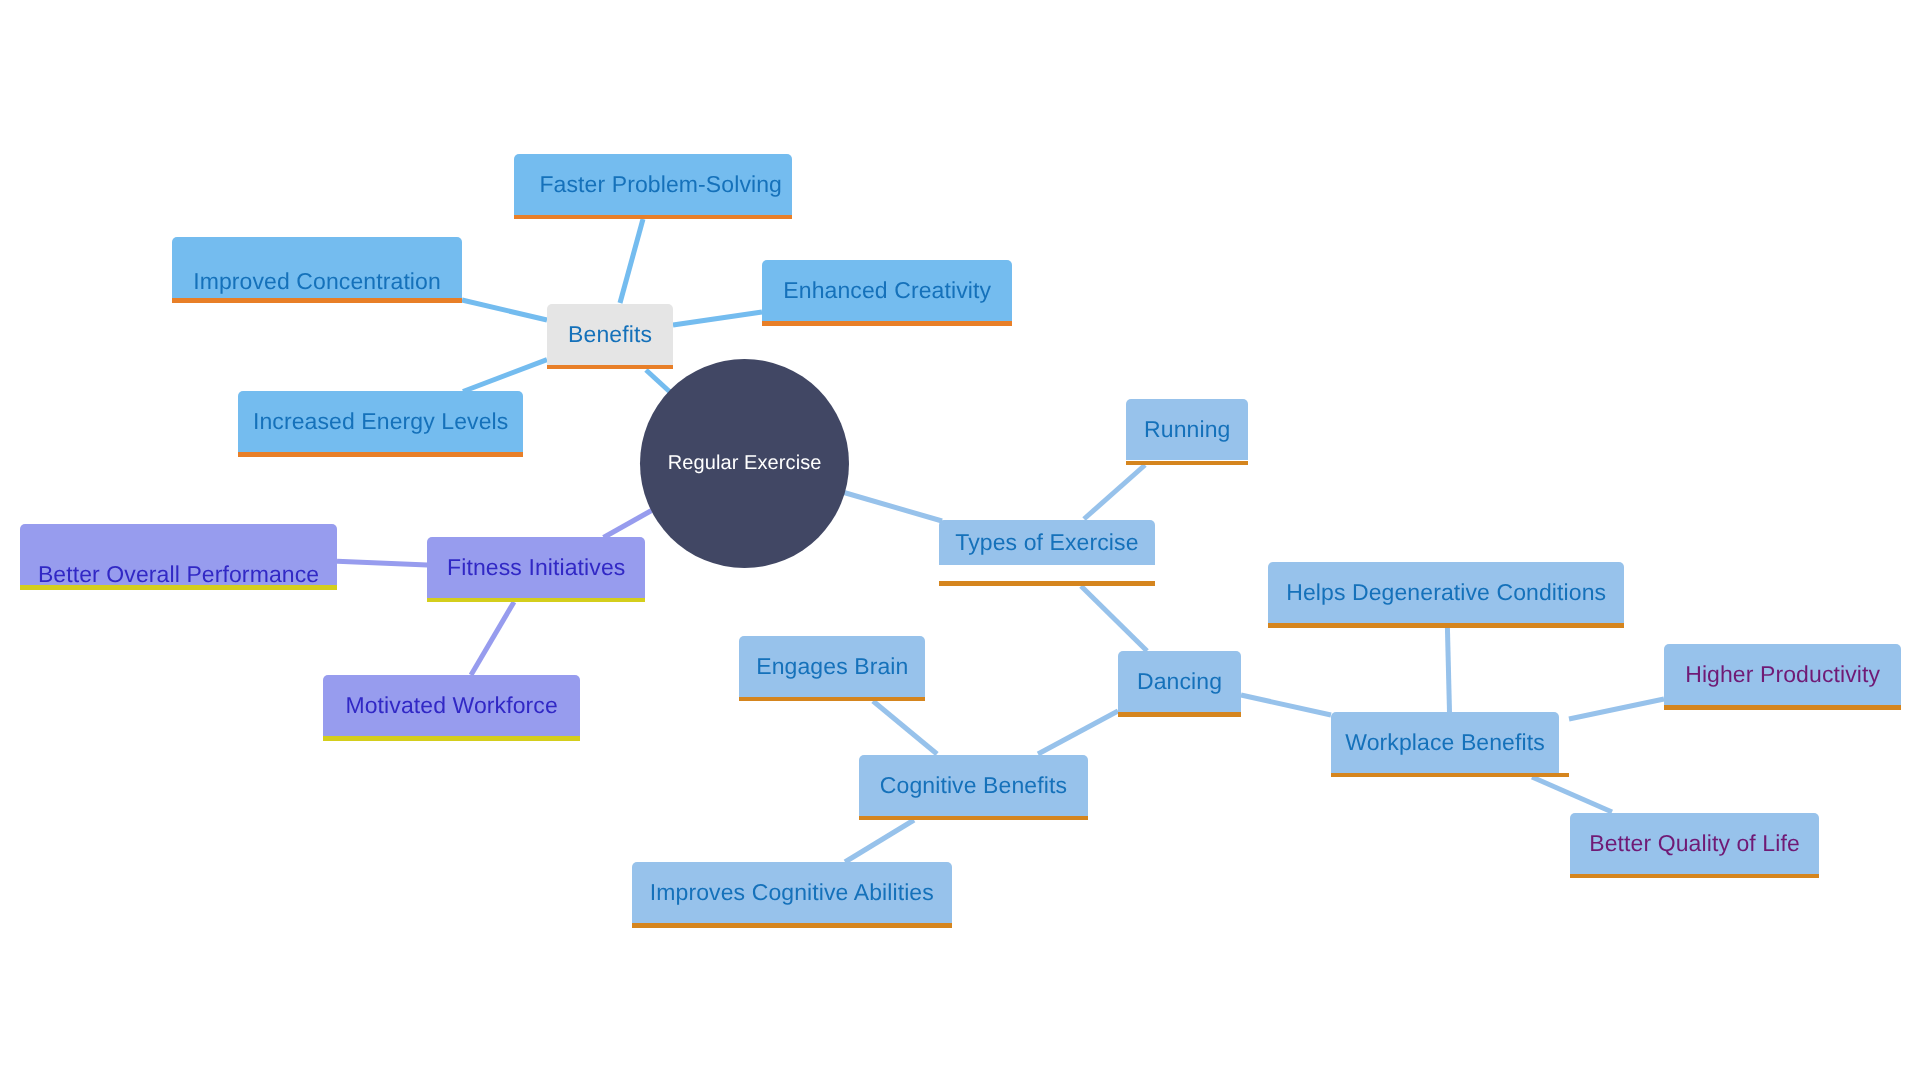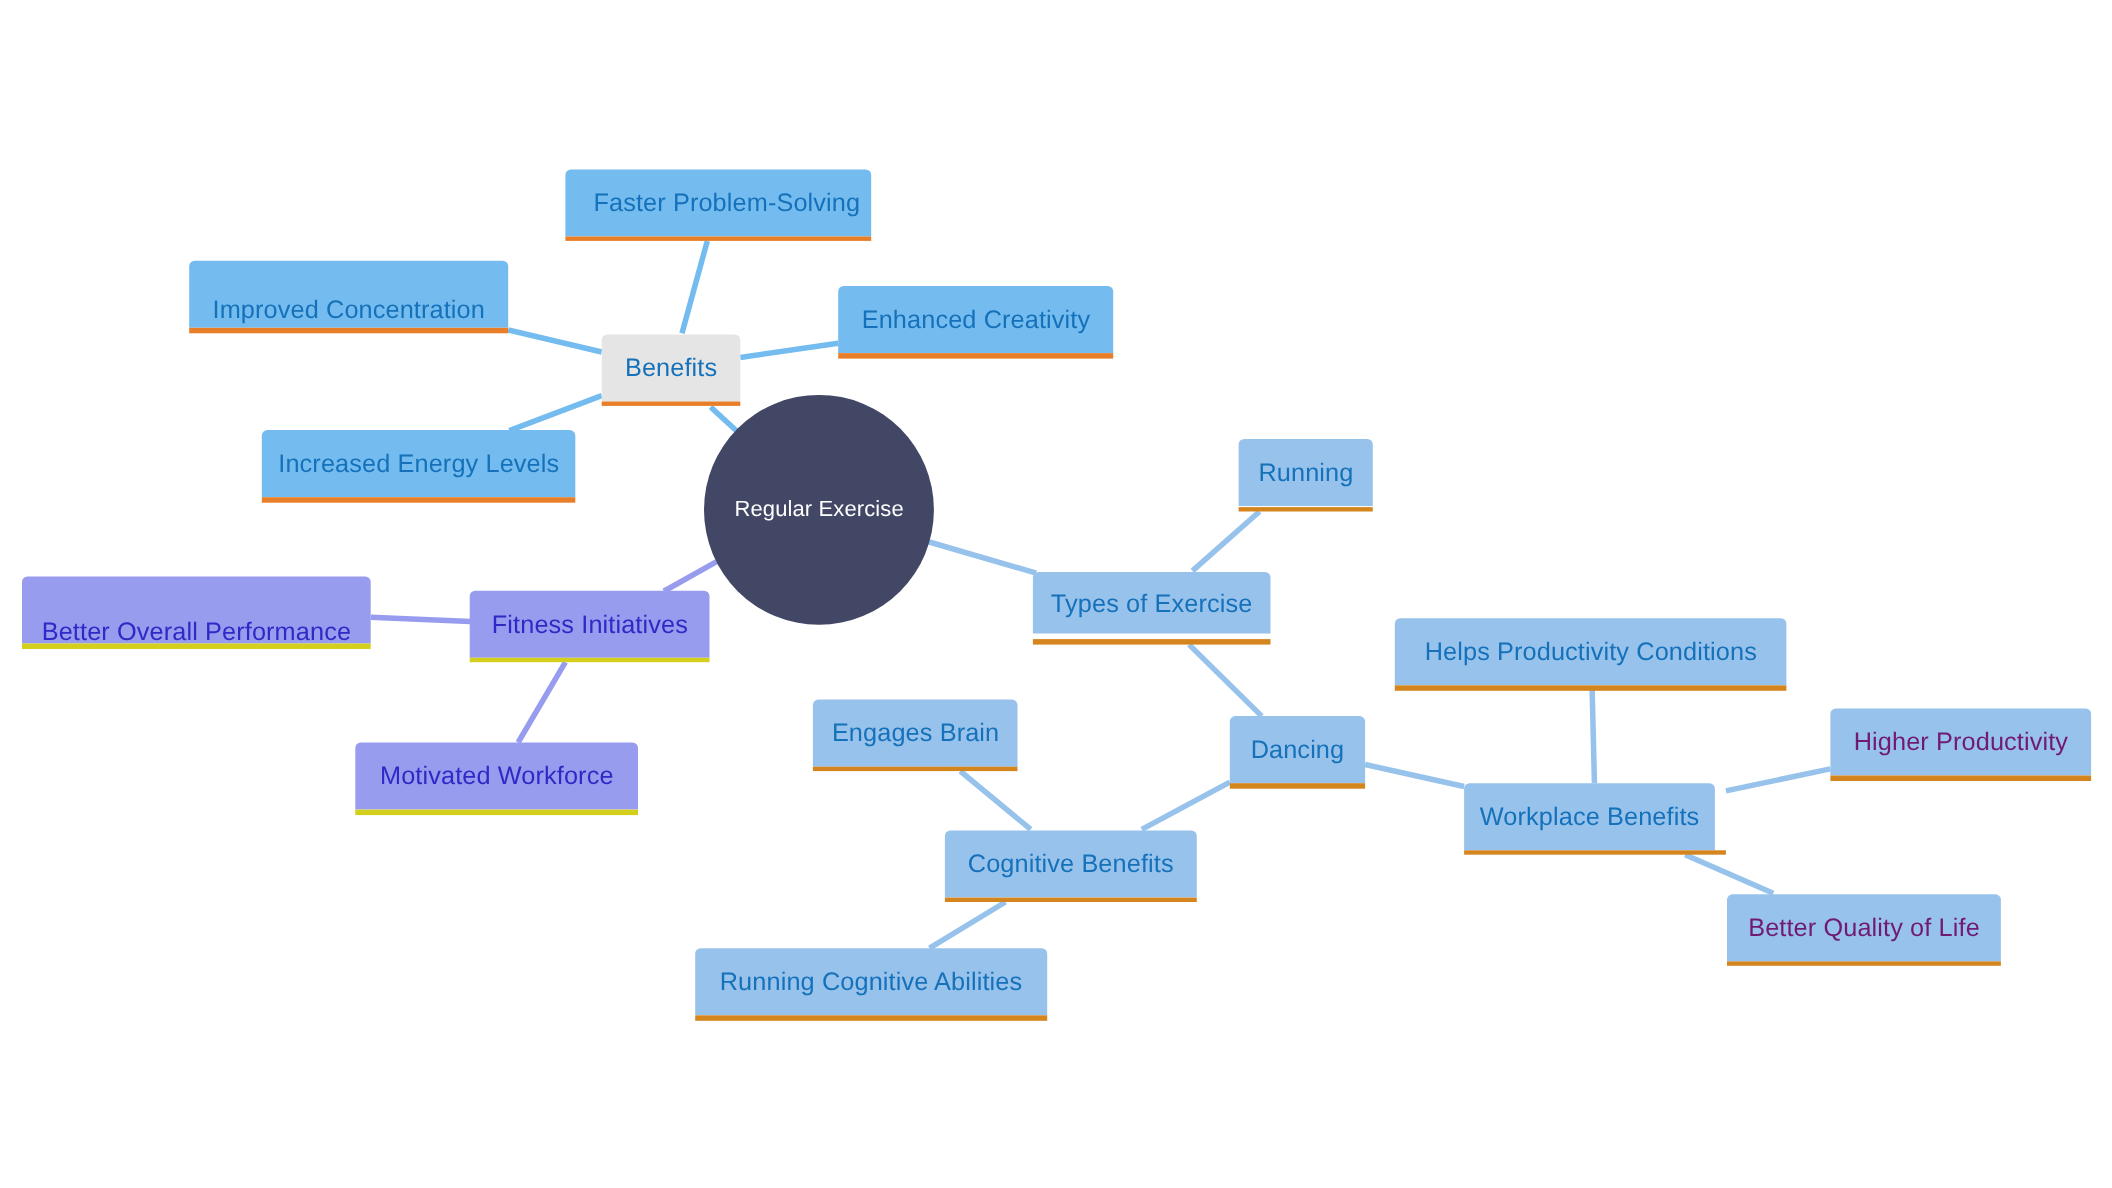--- a/index.html
+++ b/index.html
@@ -68,50 +68,50 @@
   </div>
   <div class="ubar" style="left: 427.2px; top: 597.7px; width: 218px; height: 4.7px; background: rgb(212, 206, 28);"></div>
   <div class="node" style="left: 20px; top: 524.1px; width: 317px; height: 61.1px; background: rgb(151, 156, 238);">
     <span class="lbl" style="color: rgb(49, 40, 197); margin-top: 40px;">Better Overall Performance</span>
   </div>
   <div class="ubar" style="left: 20px; top: 585.2px; width: 317px; height: 4.7px; background: rgb(212, 206, 28);"></div>
   <div class="node" style="left: 323.3px; top: 675.3px; width: 256.6px; height: 61.1px; background: rgb(151, 156, 238);">
     <span class="lbl" style="color: rgb(49, 40, 197);">Motivated Workforce</span>
   </div>
   <div class="ubar" style="left: 323.3px; top: 736.4px; width: 256.6px; height: 4.7px; background: rgb(212, 206, 28);"></div>
-  <div class="node" style="left: 938.8px; top: 520px; width: 216.2px; height: 56px; background: rgb(151, 194, 235);">
+  <div class="node" style="left: 938.8px; top: 520px; width: 216.2px; height: 45px; background: rgb(151, 194, 235);">
     <span class="lbl" style="color: rgb(21, 113, 186);">Types of Exercise</span>
   </div>
   <div class="ubar" style="left: 938.8px; top: 581.1px; width: 216.2px; height: 4.7px; background: rgb(213, 133, 30);"></div>
   <div class="node" style="left: 1126.2px; top: 399.4px; width: 122px; height: 61.1px; background: rgb(151, 194, 235);">
     <span class="lbl" style="color: rgb(21, 113, 186);">Running</span>
   </div>
   <div class="ubar" style="left: 1126.2px; top: 460.5px; width: 122px; height: 4.7px; background: rgb(213, 133, 30);"></div>
   <div class="node" style="left: 1118px; top: 651.2px; width: 122.9px; height: 61.1px; background: rgb(151, 194, 235);">
     <span class="lbl" style="color: rgb(21, 113, 186);">Dancing</span>
   </div>
   <div class="ubar" style="left: 1118px; top: 712.3px; width: 122.9px; height: 4.7px; background: rgb(213, 133, 30);"></div>
   <div class="node" style="left: 858.5px; top: 754.6px; width: 229.7px; height: 61.1px; background: rgb(151, 194, 235);">
     <span class="lbl" style="color: rgb(21, 113, 186);">Cognitive Benefits</span>
   </div>
   <div class="ubar" style="left: 858.5px; top: 815.7px; width: 229.7px; height: 4.7px; background: rgb(213, 133, 30);"></div>
   <div class="node" style="left: 739.3px; top: 635.6px; width: 186px; height: 61.1px; background: rgb(151, 194, 235);">
     <span class="lbl" style="color: rgb(21, 113, 186);">Engages Brain</span>
   </div>
   <div class="ubar" style="left: 739.3px; top: 696.7px; width: 186px; height: 4.7px; background: rgb(213, 133, 30);"></div>
   <div class="node" style="left: 631.9px; top: 862.3px; width: 319.8px; height: 61.1px; background: rgb(151, 194, 235);">
-    <span class="lbl" style="color: rgb(21, 113, 186);">Running Cognitive Abilities</span>
+    <span class="lbl" style="color: rgb(21, 113, 186);">Improves Cognitive Abilities</span>
   </div>
   <div class="ubar" style="left: 631.9px; top: 923.4px; width: 319.8px; height: 4.7px; background: rgb(213, 133, 30);"></div>
   <div class="node" style="left: 1331px; top: 711.6px; width: 228px; height: 61.1px; background: rgb(151, 194, 235);">
     <span class="lbl" style="color: rgb(21, 113, 186);">Workplace Benefits</span>
   </div>
   <div class="ubar" style="left: 1331px; top: 772.7px; width: 238px; height: 4.7px; background: rgb(213, 133, 30);"></div>
   <div class="node" style="left: 1268.2px; top: 562.2px; width: 355.9px; height: 61.1px; background: rgb(151, 194, 235);">
-    <span class="lbl" style="color: rgb(21, 113, 186);">Helps Productivity Conditions</span>
+    <span class="lbl" style="color: rgb(21, 113, 186);">Helps Degenerative Conditions</span>
   </div>
   <div class="ubar" style="left: 1268.2px; top: 623.3px; width: 355.9px; height: 4.7px; background: rgb(213, 133, 30);"></div>
   <div class="node" style="left: 1664.1px; top: 644px; width: 237px; height: 61.1px; background: rgb(151, 194, 235);">
     <span class="lbl" style="color: #701a75; text-align: center;">Higher Productivity</span>
   </div>
   <div class="ubar" style="left: 1664.1px; top: 705.1px; width: 237px; height: 4.7px; background: rgb(213, 133, 30);"></div>
   <div class="node" style="left: 1570px; top: 812.6px; width: 249px; height: 61.1px; background: rgb(151, 194, 235);">
     <span class="lbl" style="color: #701a75;">Better Quality of Life</span>
   </div>
   <div class="ubar" style="left: 1570px; top: 873.7px; width: 249px; height: 4.7px; background: rgb(213, 133, 30);"></div>

